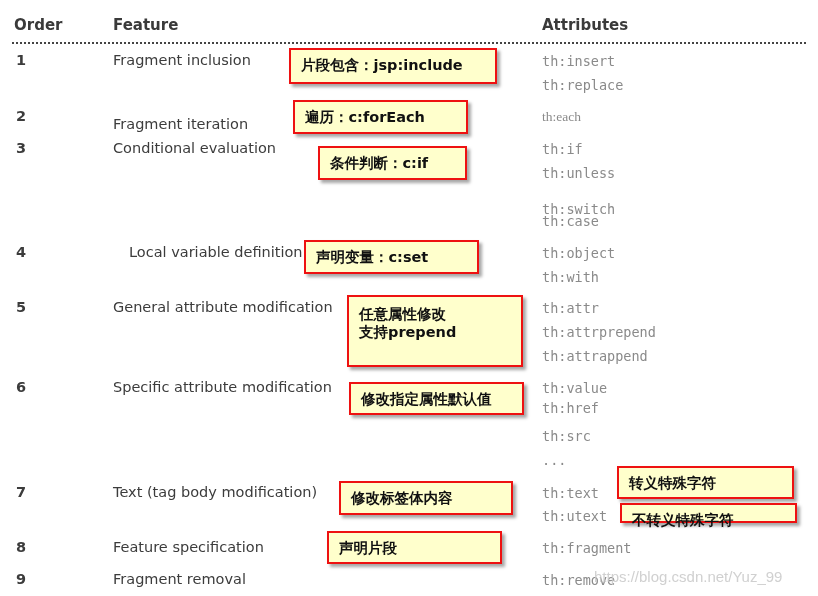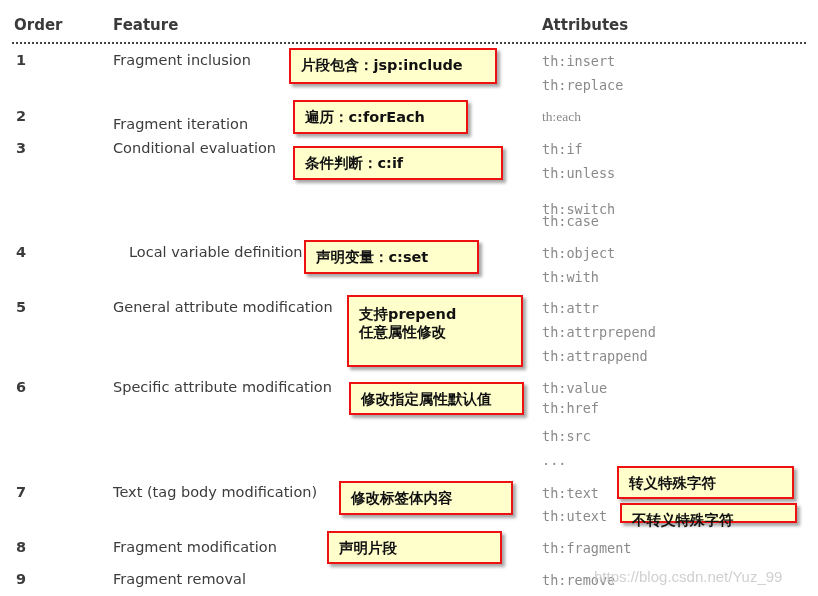--- a/index.html
+++ b/index.html
@@ -76,37 +76,37 @@
 
 <div>
   <div class="cell order" style="top:484px;">7</div>
   <div class="cell feature" style="top:484px;">Text (tag body modification)</div>
   <div class="attr" style="top:485px;">th:text</div>
   <div class="attr" style="top:508px;">th:utext</div>
 </div>
 
 <div>
   <div class="cell order" style="top:539px;">8</div>
-  <div class="cell feature" style="top:539px;">Fragment modification</div>
+  <div class="cell feature" style="top:539px;">Feature specification</div>
   <div class="attr" style="top:540px;">th:fragment</div>
 </div>
 
 <div>
   <div class="cell order" style="top:571px;">9</div>
   <div class="cell feature" style="top:571px;">Fragment removal</div>
   <div class="attr" style="top:572px;">th:remove</div>
 </div>
 
 <div class="note" style="left:289px; top:48px; width:208px; height:36px;">片段包含：jsp:include</div>
 <div class="note" style="left:293px; top:100px; width:175px; height:34px;">遍历：c:forEach</div>
-<div class="note" style="left:293px; top:146px; width:210px; height:34px;">条件判断：c:if</div>
+<div class="note" style="left:318px; top:146px; width:149px; height:34px;">条件判断：c:if</div>
 <div class="note" style="left:304px; top:240px; width:175px; height:34px;">声明变量：c:set</div>
 <div class="note" style="left:347px; top:295px; width:176px; height:72px; padding-top:8px;">
+  <div>任意属性修改</div>
   <div>支持prepend</div>
-  <div>任意属性修改</div>
 </div>
 <div class="note" style="left:349px; top:382px; width:175px; height:33px;">修改指定属性默认值</div>
 <div class="note" style="left:339px; top:481px; width:174px; height:34px;">修改标签体内容</div>
 <div class="note" style="left:617px; top:466px; width:177px; height:33px;">转义特殊字符</div>
 <div class="note" style="left:620px; top:503px; width:177px; height:20px;">不转义特殊字符</div>
 <div class="note" style="left:327px; top:531px; width:175px; height:33px;">声明片段</div>
 
 <div class="watermark">https://blog.csdn.net/Yuz_99</div>
 
 </body></html>

